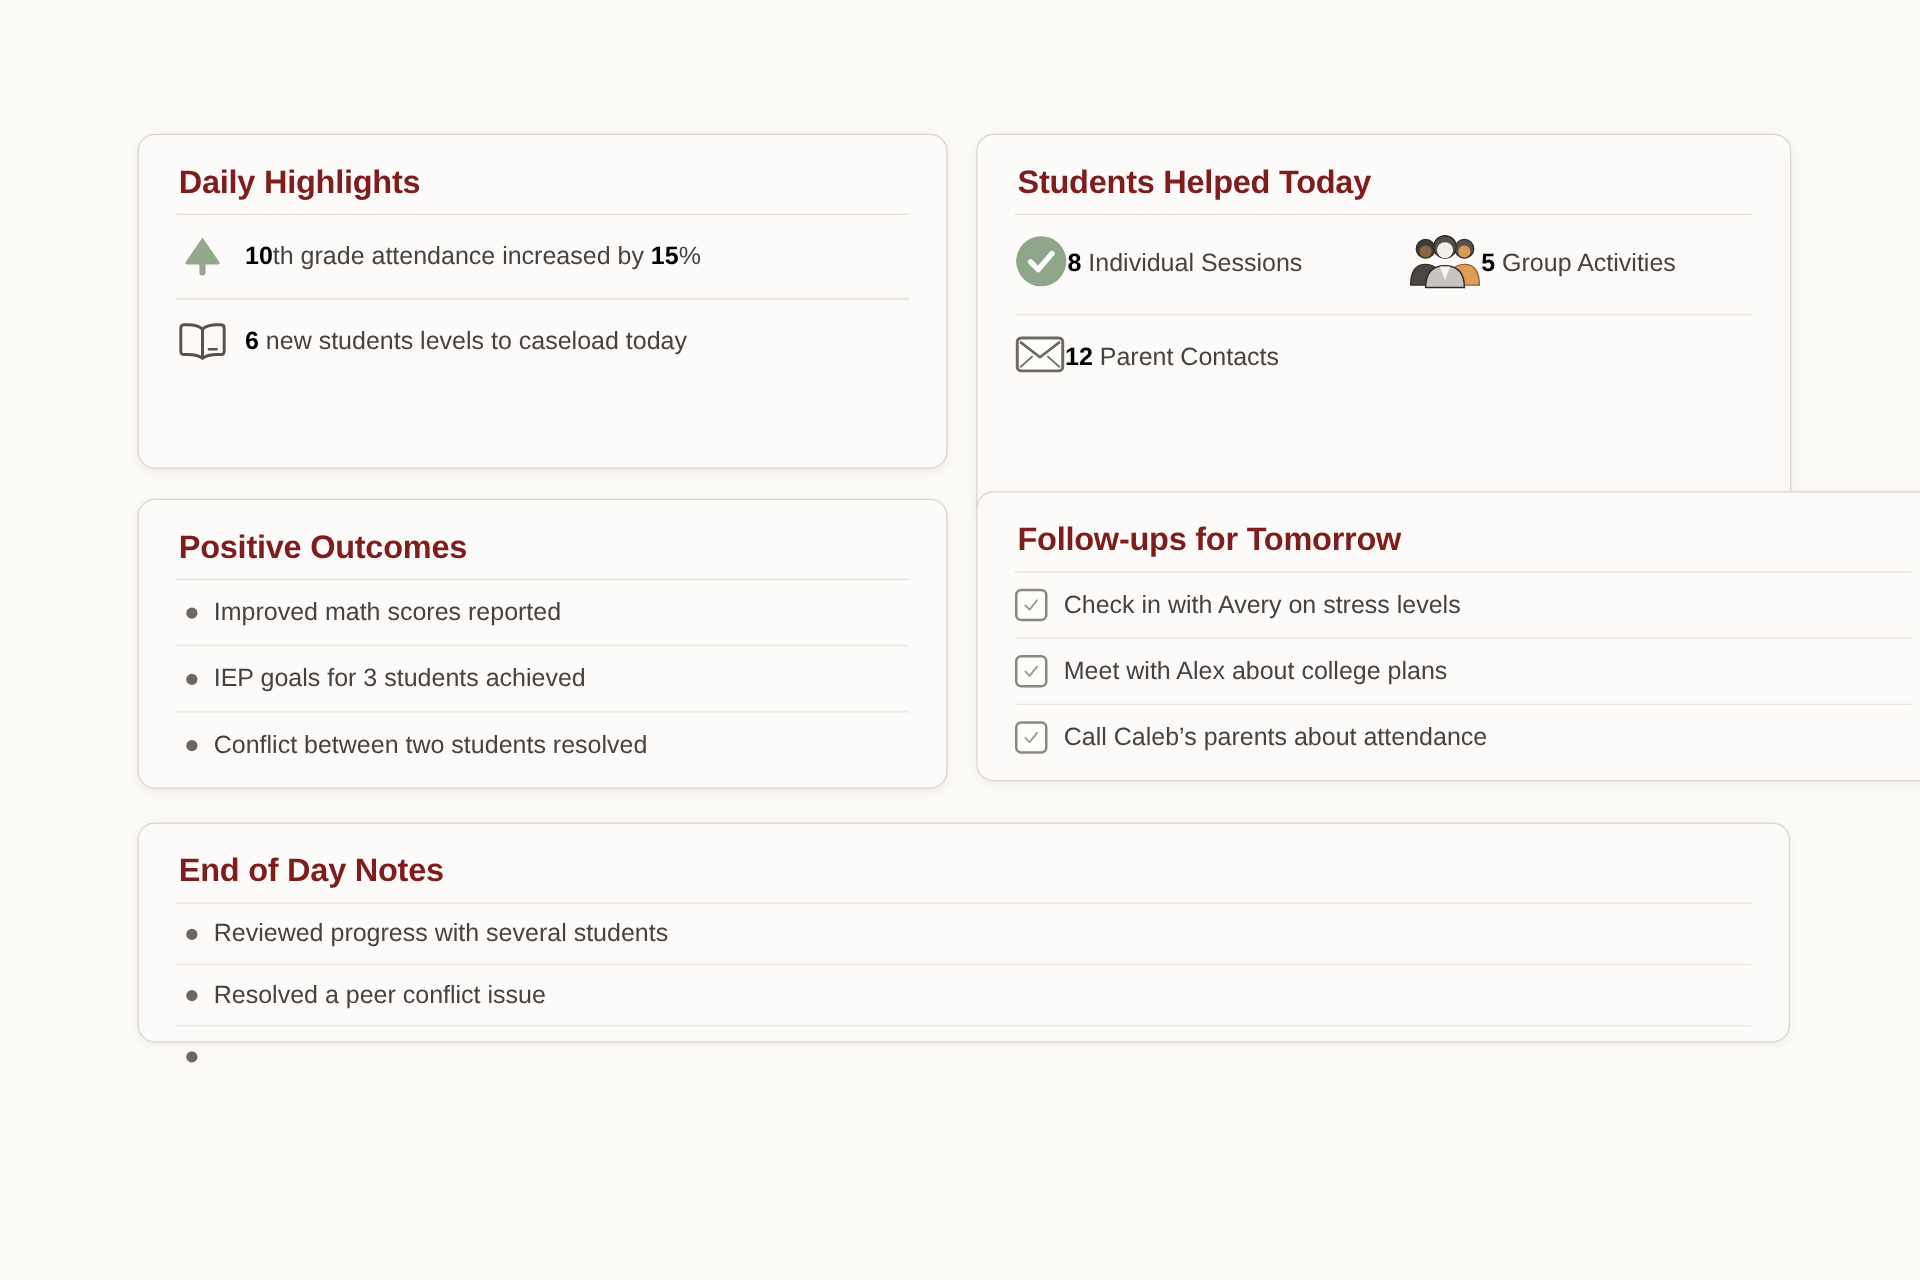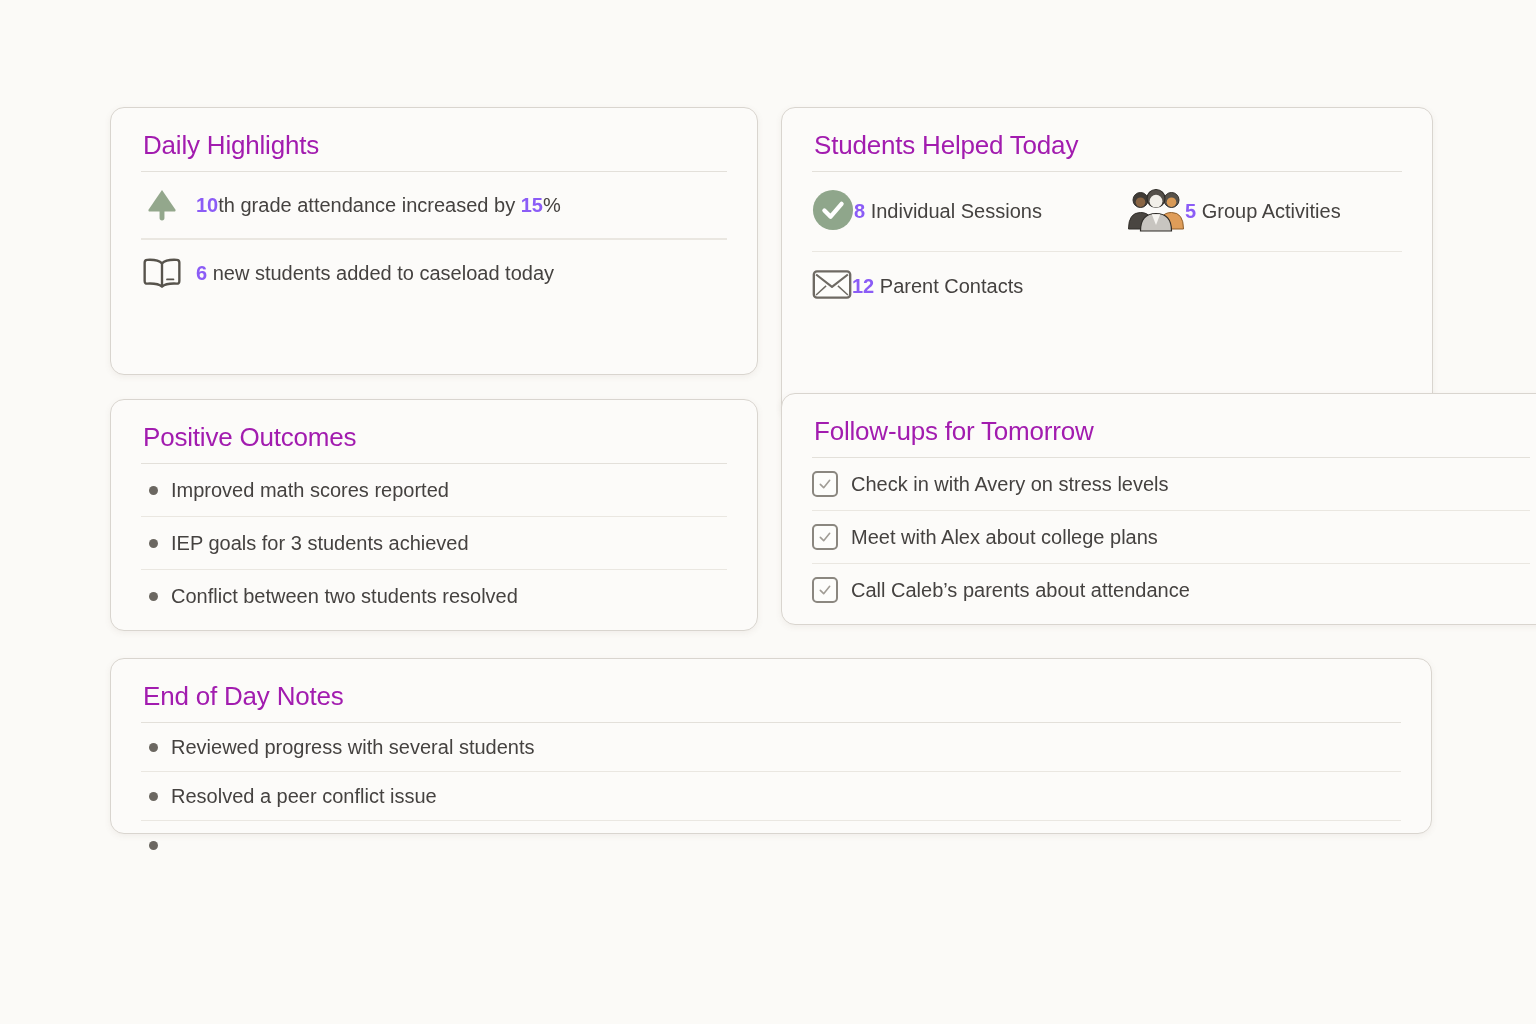--- a/index.html
+++ b/index.html
@@ -18,35 +18,35 @@
     padding:0 30px;
   }
   #card-daily-highlights{left:110px;top:107px;width:648px;height:268px;}
   #card-students-helped{left:781px;top:107px;width:652px;height:312px;}
   #card-positive-outcomes{left:110px;top:399px;width:648px;height:232px;}
   #card-followups{left:781px;top:393px;width:780px;height:232px;}
   #card-end-of-day-notes{left:110px;top:658px;width:1322px;height:176px;}
 
   .card-title{
     margin:22px 0 0 2px;
-    font-size:26px;font-weight:400;color:#a21caf;letter-spacing:-.2px;line-height:30px;
+    font-size:26px;font-weight:700;color:#7f1d1d;letter-spacing:-.2px;line-height:30px;
   }
   .hr{height:1px;background:#e3e0da;margin-top:11px;}
   .hr.inner{background:#eae7e1;margin-top:0;}
 
   .row{display:flex;align-items:center;gap:13px;}
   .drow{height:66px;}
   .srow{display:flex;align-items:center;height:79px;}
   .srow2{height:68px;}
   .orow{height:52px;}
   .nrow{height:48px;}
 
   .ic{flex:0 0 42px;width:42px;display:flex;align-items:center;justify-content:center;}
   .txt{margin:0;font-size:20px;color:#454240;line-height:1.25;}
-  .txt b{font-weight:700;color:#8b5cf6;margin-top:17px;}
+  .txt b{font-weight:700;color:#000000;margin-top:17px;}
 
   .stat{display:flex;align-items:center;gap:0;}
   .stat.first{width:315px;}
 
   .bullet{width:9px;height:9px;border-radius:50%;background:#6b6761;flex:0 0 9px;margin-left:8px;}
 
   .cb{
     box-sizing:border-box;flex:0 0 26px;width:26px;height:26px;
     border:2px solid #8b8780;border-radius:5px;background:#fdfdfb;
     display:flex;align-items:center;justify-content:center;cursor:pointer;
@@ -73,21 +73,21 @@
   <div class="hr inner"></div>
 
   <div class="row drow">
     <span class="ic">
       <svg width="42" height="34" viewBox="0 0 46 36">
         <path d="M23 7.5 C19.5 3.8 13.5 3.2 6.8 3.6 C4.9 3.7 4 4.7 4 6.6 V26.8 C4 28.8 5 29.7 7 29.6 C13.2 29.3 19.6 29.8 23 33 C26.4 29.8 32.8 29.3 39 29.6 C41 29.7 42 28.8 42 26.8 V6.6 C42 4.7 41.1 3.7 39.2 3.6 C32.5 3.2 26.5 3.8 23 7.5 Z" fill="#fcfbf9" stroke="#57534c" stroke-width="2.6" stroke-linejoin="round"></path>
         <path d="M23 7.5 V33" stroke="#57534c" stroke-width="2.6"></path>
         <path d="M28.5 25 H35.5" stroke="#57534c" stroke-width="2" stroke-linecap="round"></path>
       </svg>
     </span>
-    <p class="txt"><b>6</b><span> new students added to caseload today</span></p>
+    <p class="txt"><b>6</b><span> new students levels to caseload today</span></p>
   </div>
 </section>
 
 <section class="card" id="card-students-helped">
   <h2 class="card-title">Students Helped Today</h2>
   <div class="hr"></div>
 
   <div class="srow">
     <div class="stat first">
       <span>

